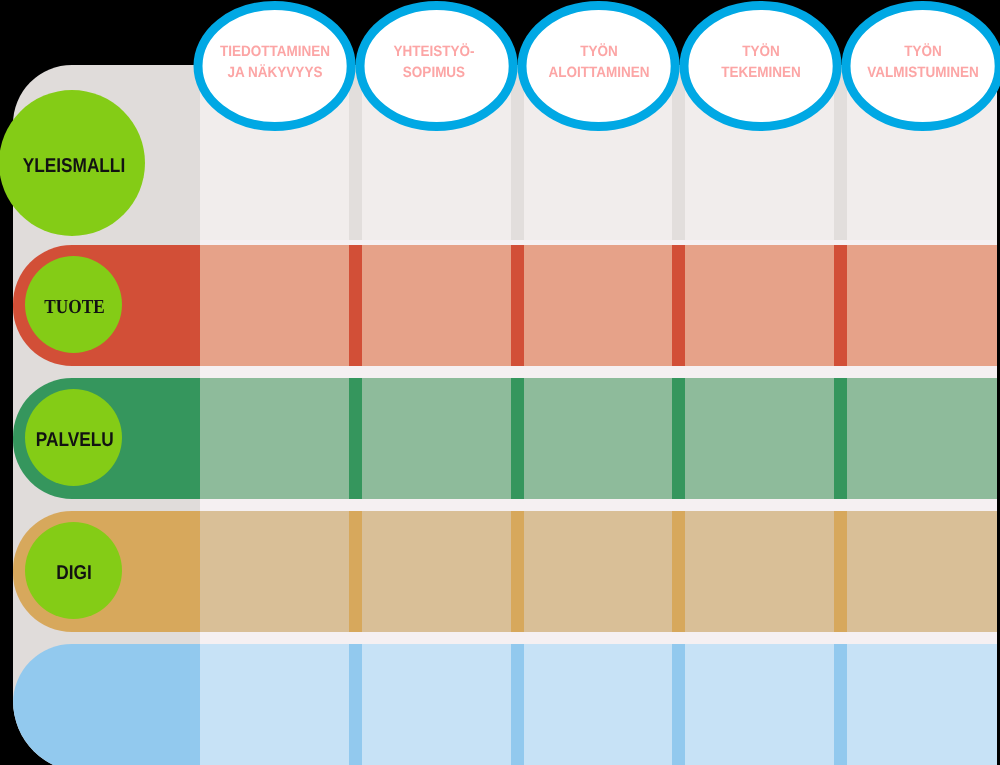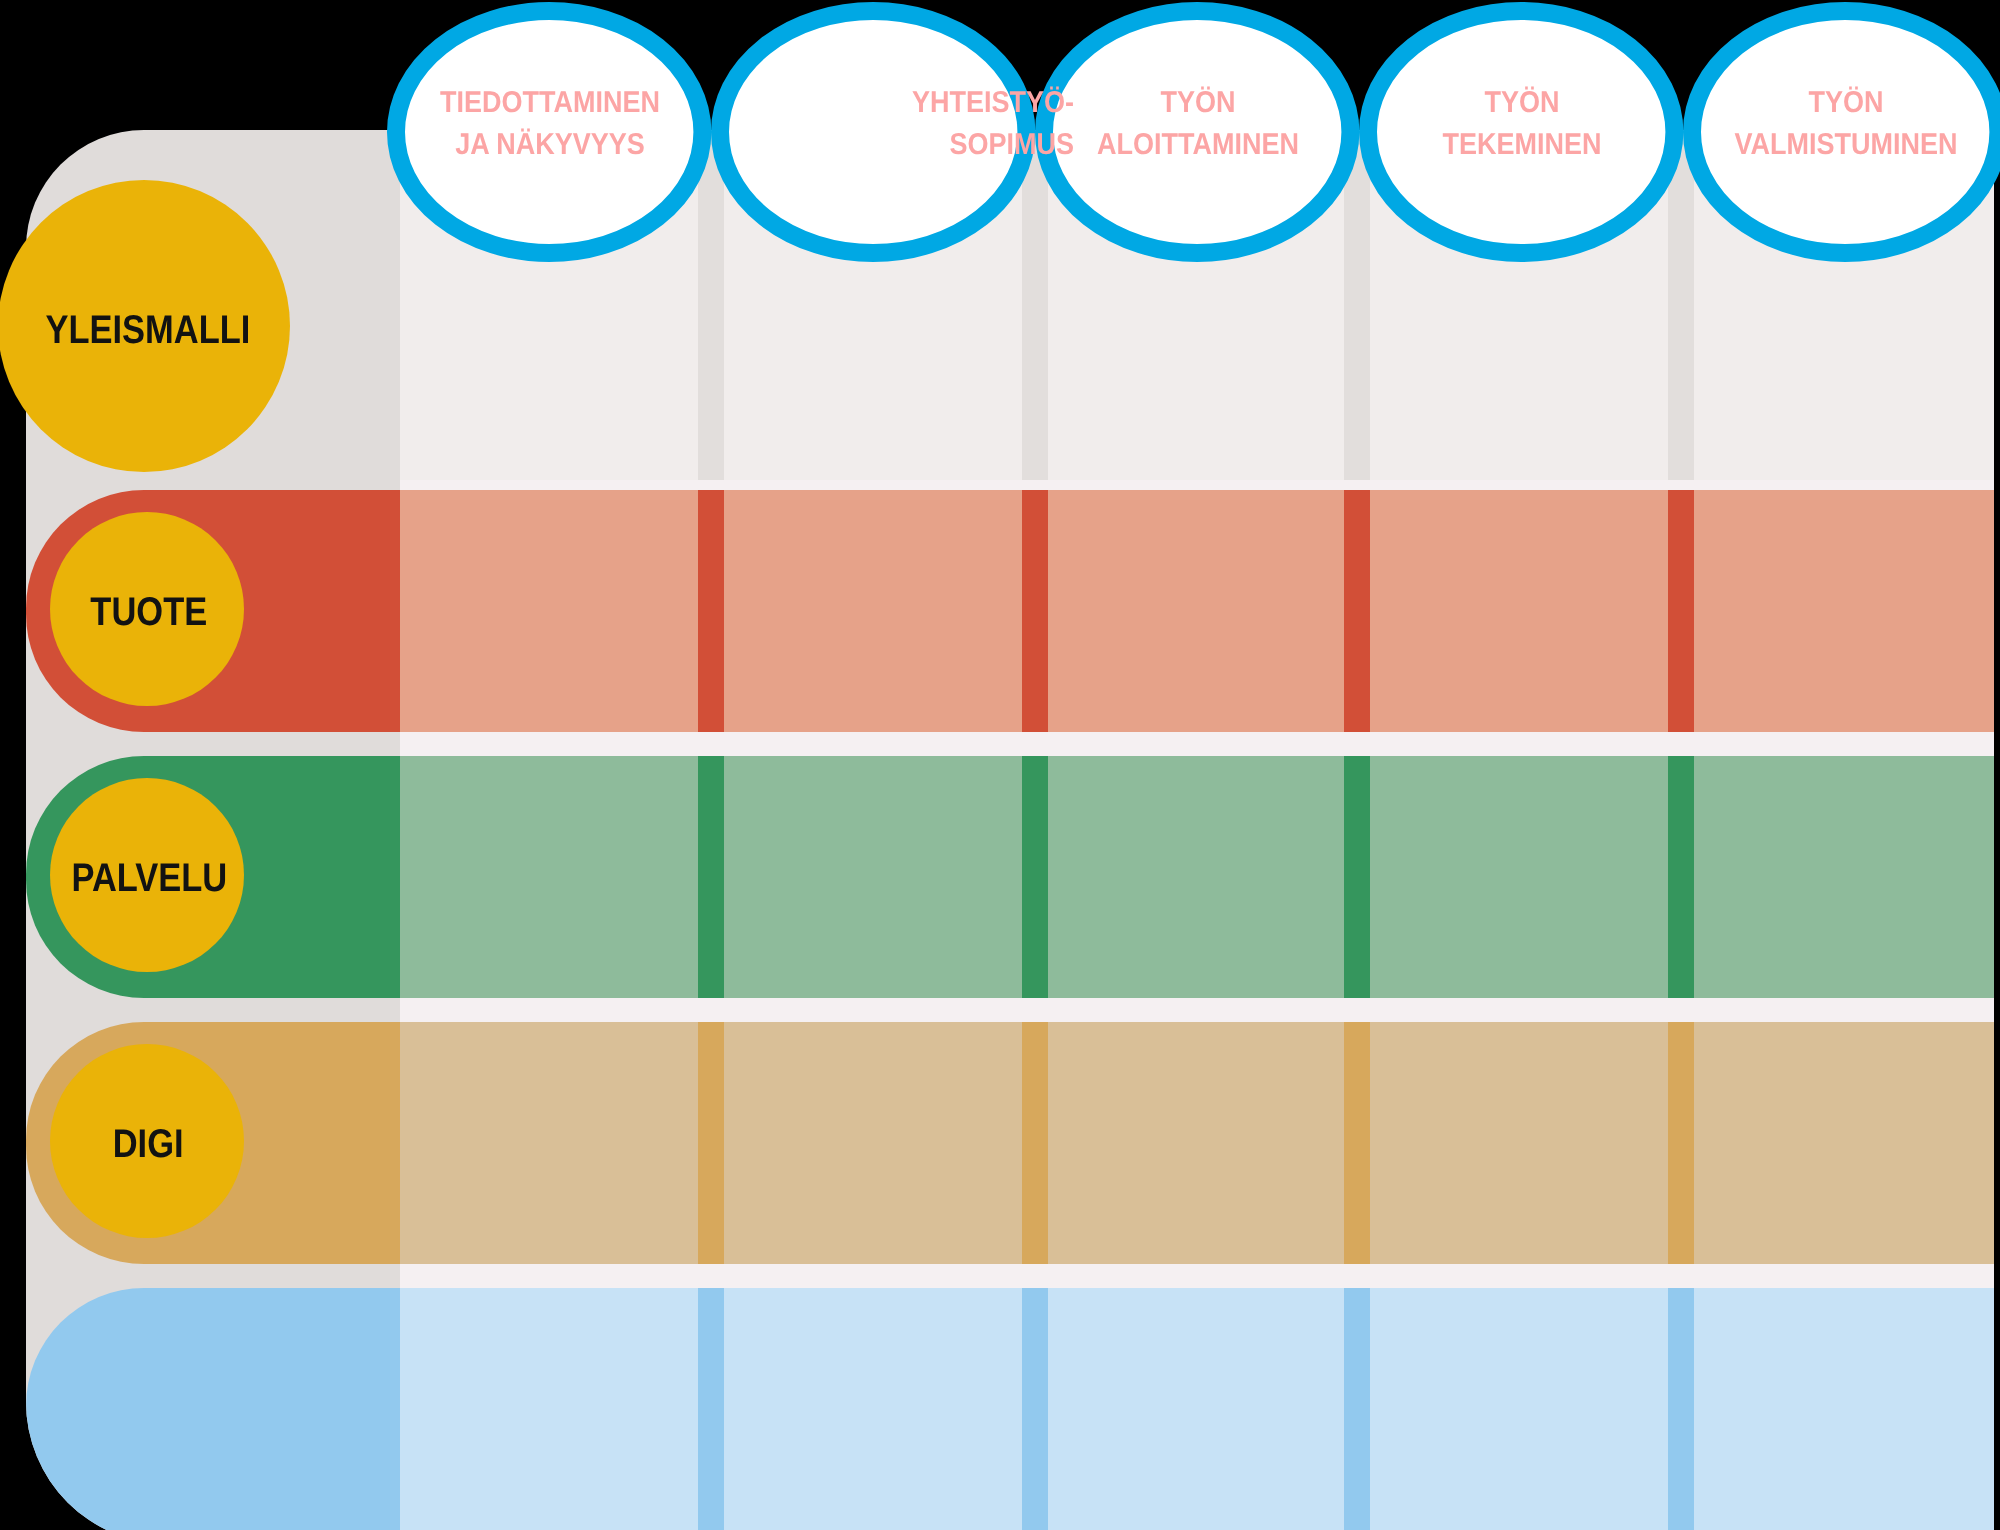--- a/index.html
+++ b/index.html
@@ -19,21 +19,21 @@
   
   .bar{position:absolute;left:0;width:187px;
        border-top-left-radius:59px;border-bottom-left-radius:59px;}
 
   
   .backdrop{position:absolute;left:200px;top:65px;width:797px;height:700px;}
   .rowstrip{position:absolute;left:200px;width:797px;}
   .cellsep{position:absolute;top:0;bottom:0;width:13px;}
 
   
-  .rowcircle{position:absolute;border-radius:50%;background:#eab308;
+  .rowcircle{position:absolute;border-radius:50%;background:#84cc16;
              display:flex;align-items:center;justify-content:center;}
   .rowcircle span{color:#121212;font-weight:700;white-space:nowrap;
                   font-size:20px;display:inline-block;
                   -webkit-font-smoothing:antialiased;
                   transform:translate(1.5px,2.6px) scaleX(.862);}
 
   
   .headwrap{position:absolute;top:0;left:0;width:1000px;height:140px;}
   .headtext{position:absolute;top:42px;width:200px;color:#fca5a5;font-weight:700;
             text-align:center;line-height:20.9px;font-size:15px;white-space:nowrap;}
@@ -84,21 +84,21 @@
   <div class="rowstrip" style="top: 644px; height: 121px; background: rgb(199, 226, 246);">
     <div class="cellsep" style="left: 149px; background: rgb(146, 201, 238);"></div>
     <div class="cellsep" style="left: 311px; background: rgb(146, 201, 238);"></div>
     <div class="cellsep" style="left: 472px; background: rgb(146, 201, 238);"></div>
     <div class="cellsep" style="left: 634px; background: rgb(146, 201, 238);"></div>
   </div>
 
   <div class="rowcircle" style="left:-1px;top:90px;width:146px;height:146px;">
     <span>YLEISMALLI</span>
   </div>
-  <div class="rowcircle" style="left:24.5px;top:256px;width:97px;height:97px;">
+  <div class="rowcircle" style="left:24.5px;top:256px;width:97px;height:97px;font-family:Liberation Serif, serif;">
     <span>TUOTE</span>
   </div>
   <div class="rowcircle" style="left:24.5px;top:521.6px;width:97px;height:97px;">
     <span>DIGI</span>
   </div>
   <div class="rowcircle" style="left:24.5px;top:389.2px;width:97px;height:97px;">
     <span>PALVELU</span>
   </div>
 
   <svg class="headwrap" viewBox="0 0 1000 140" width="1000" height="140">
@@ -108,21 +108,21 @@
       <ellipse cx="598.6" cy="66" rx="76.6" ry="60.5"></ellipse>
       <ellipse cx="760.6" cy="66" rx="76.6" ry="60.5"></ellipse>
       <ellipse cx="922.6" cy="66" rx="76.6" ry="60.5"></ellipse>
     </g>
   </svg>
 
   <div class="headtext" style="left:174.6px;">
     <div>TIEDOTTAMINEN</div>
     <div>JA NÄKYVYYS</div>
   </div>
-  <div class="headtext" style="left:347px;text-align:right;">
+  <div class="headtext" style="left:334px;">
     <div>YHTEISTYÖ-</div>
     <div>SOPIMUS</div>
   </div>
   <div class="headtext" style="left:498.6px;">
     <div>TYÖN</div>
     <div>ALOITTAMINEN</div>
   </div>
   <div class="headtext" style="left:660.6px;">
     <div>TYÖN</div>
     <div>TEKEMINEN</div>

